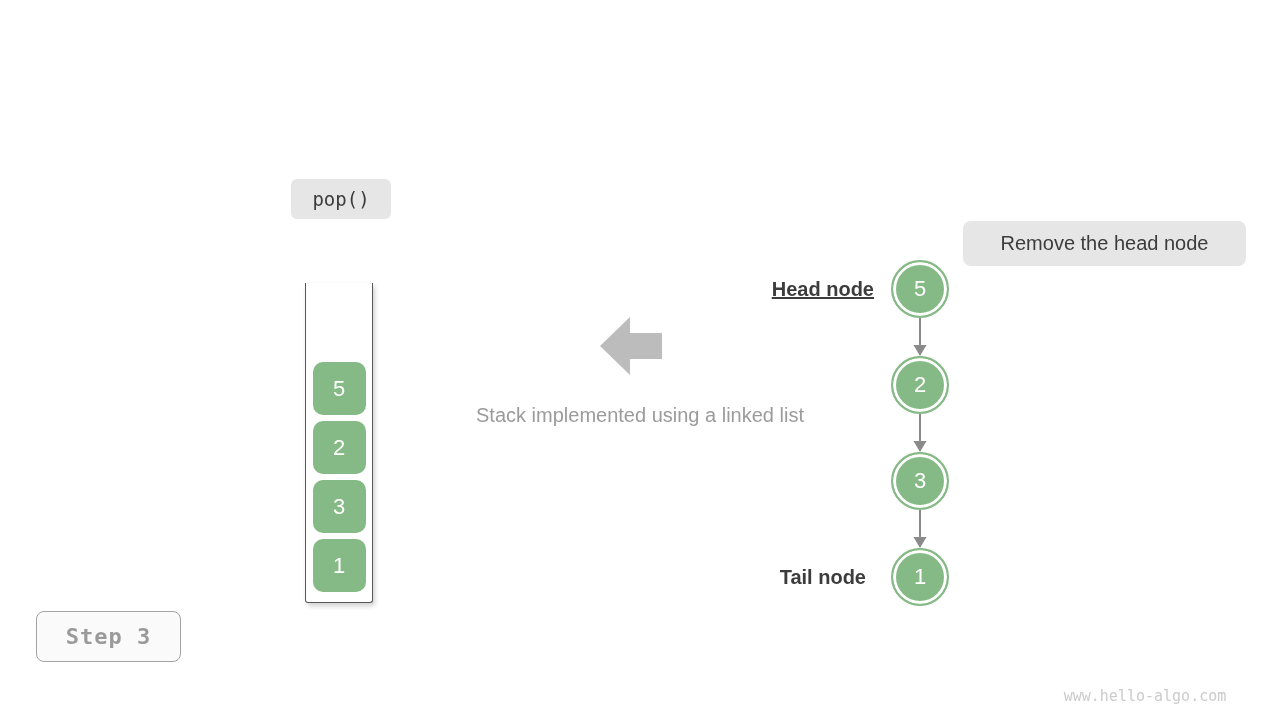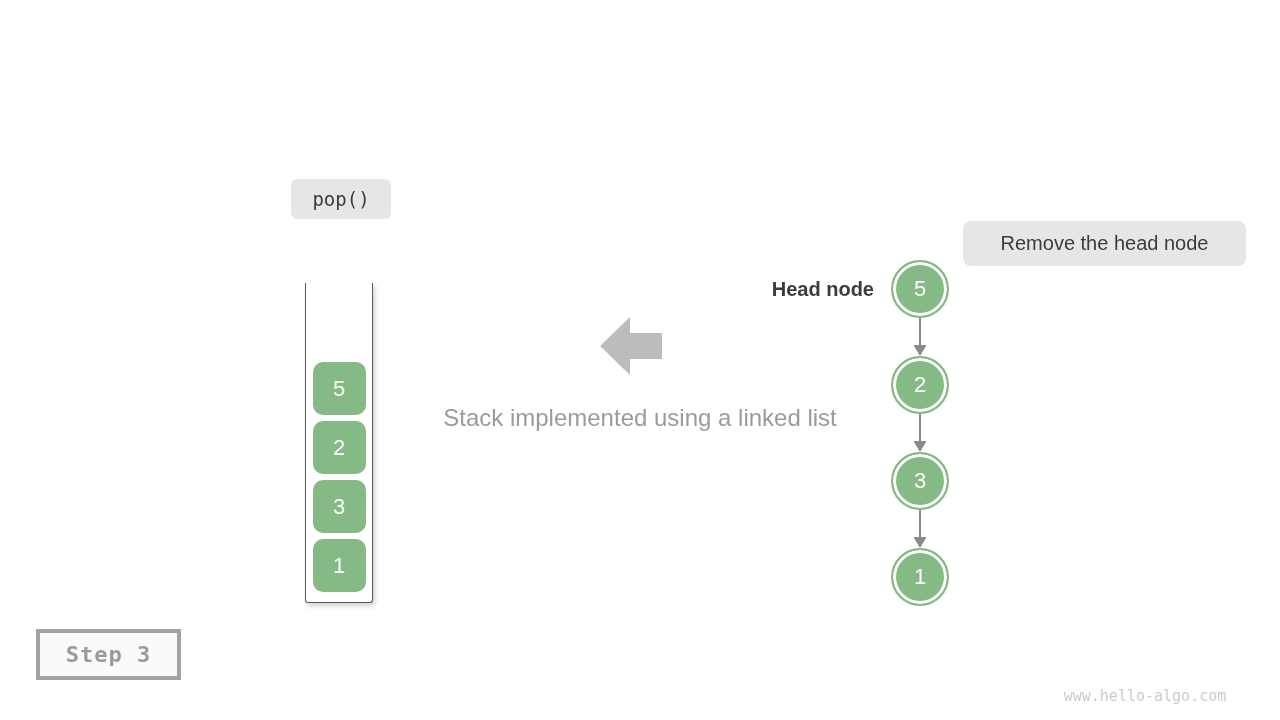--- a/index.html
+++ b/index.html
@@ -41,21 +41,21 @@
     font-size: 22px; font-weight: 500;
   }
 
   
   .big-arrow {
     position: absolute; left: 600px; top: 317px; width: 62px; height: 58px;
     color: var(--big-arrow-gray);
   }
   .caption {
     position: absolute; left: 440px; top: 404px; width: 400px;
-    text-align: center; font-size: 24px; color: var(--muted-text);
+    text-align: center; font-size: 20px; color: var(--muted-text);
   }
 
   
   .ll-node {
     position: absolute; left: 891px; width: 58px; height: 58px; border-radius: 50%;
     background: var(--node-green);
     border: 2px solid var(--node-green);
     box-shadow: inset 0 0 0 3px var(--node-ring-white);
     display: flex; align-items: center; justify-content: center;
     color: #fff; font-size: 22px; font-weight: 500;
@@ -67,27 +67,27 @@
 
   .ll-arrow { position: absolute; left: 913px; width: 14px; height: 38px; color: var(--connector-gray); }
   .ll-arrow.a0 { top: 318px; }
   .ll-arrow.a1 { top: 414px; }
   .ll-arrow.a2 { top: 510px; }
 
   .side-label {
     position: absolute; width: 200px; text-align: right;
     font-size: 20px; font-weight: 700; color: var(--dark-text); line-height: 24px;
   }
-  .side-label.head { left: 674px; top: 277px; }
+  .side-label.head { left: 674px; top: 277px; text-decoration: underline; }
   .side-label.tail { left: 666px; top: 565px; }
 
   
   .step-box {
-    position: absolute; left: 36px; top: 629px; width: 145px; height: 51px;
-    background: #fafafa; border: 4px solid #a3a3a3; border-radius: 0;
+    position: absolute; left: 36px; top: 611px; width: 145px; height: 51px;
+    background: #fafafa; border: 1px solid #a3a3a3; border-radius: 8px;
     display: flex; align-items: center; justify-content: center;
     font-family: "DejaVu Sans Mono", monospace; font-weight: 700;
     font-size: 22px; color: var(--step-text); letter-spacing: 1px;
   }
   .watermark {
     position: absolute; left: 1040px; top: 687px; width: 210px; text-align: center;
     font-family: "DejaVu Sans Mono", monospace; font-size: 15px; color: var(--watermark-text);
   }
 </style>
 </head>
@@ -104,20 +104,21 @@
     <div class="stack-item">3</div>
     <div class="stack-item">1</div>
   </div>
 
   <svg class="big-arrow" viewBox="0 0 62 58">
     <polygon points="0,29 30,0 30,16 62,16 62,42 30,42 30,58" fill="currentColor"></polygon>
   </svg>
   <div class="caption">Stack implemented using a linked list</div>
 
   <div class="side-label head">Head node</div>
+  <div class="side-label tail">Tail node</div>
 
   <div class="ll-node n0">
     <span>5</span>
   </div>
   <svg class="ll-arrow a0" viewBox="0 0 14 38">
     <path d="M6,0 L8,0 L8,27 L13.5,27 L7,38 L0.5,27 L6,27 Z" fill="currentColor"></path>
   </svg>
   <div class="ll-node n1">
     <span>2</span>
   </div>

